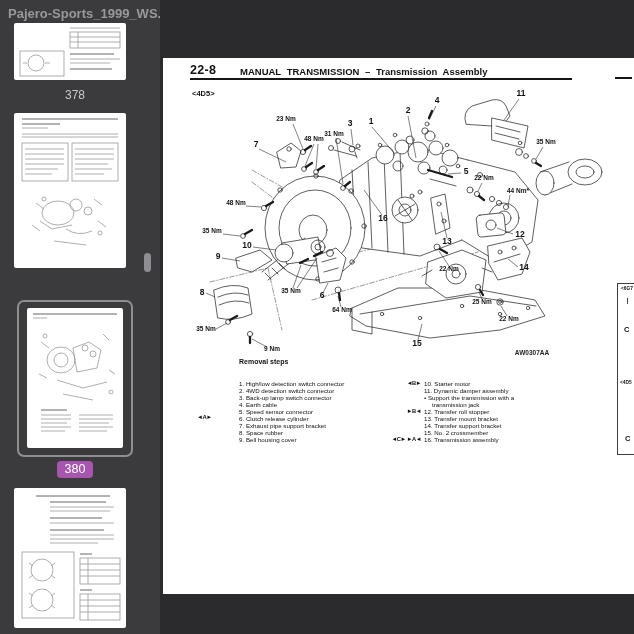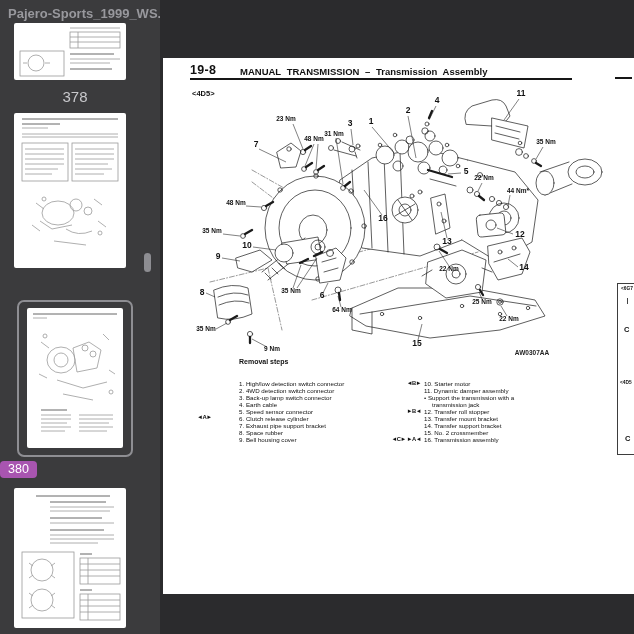--- a/index.html
+++ b/index.html
@@ -5,24 +5,24 @@
   html,body{margin:0;padding:0;}
   body{width:634px;height:634px;background:#2b2b2d;position:relative;overflow:hidden;
        font-family:"Liberation Sans",sans-serif;-webkit-font-smoothing:antialiased;}
   
   #sidebar{position:absolute;left:0;top:0;width:160px;height:634px;background:#3b3b3d;}
   #doc-title{position:absolute;left:0;top:0;width:160px;height:22px;background:#3b3b3d;
              color:#98989d;font-size:13px;font-weight:600;padding:6px 0 0 8px;box-sizing:border-box;
              white-space:nowrap;overflow:hidden;z-index:5;}
   .thumb{position:absolute;background:#ffffff;border-radius:2px;overflow:hidden;}
   .thumb svg{display:block;}
-  .thumb-label{position:absolute;left:0;width:150px;text-align:center;color:#c8c8cc;font-size:15px;}
+  .thumb-label{position:absolute;left:0;width:150px;text-align:center;color:#c8c8cc;font-size:12px;}
   #thumb-380-frame{position:absolute;left:17px;top:300px;width:112px;height:153px;
                    border:2px solid #8e8e93;border-radius:7px;}
-  #badge-380{position:absolute;left:0;width:150px;text-align:left;top:459px;}
+  #badge-380{position:absolute;left:0;width:150px;text-align:center;top:459px;}
   #badge-380 span{display:inline-block;background:#a855b0;color:#ffffff;font-size:12.5px;
                   padding:1px 8px 2px 8px;border-radius:4px;}
   #scroll-thumb{position:absolute;left:144px;top:253px;width:7px;height:19px;border-radius:3.5px;
                 background:#8d8d92;}
   
   #page{position:absolute;left:163px;top:58px;width:471px;height:536px;background:#ffffff;
         overflow:hidden;color:#111;}
   #page-num{position:absolute;left:27px;top:5px;font-size:12.5px;font-weight:bold;letter-spacing:.3px;}
   #page-head{position:absolute;left:77px;top:8px;width:300px;text-align:left;font-size:9.5px;
              font-weight:bold;word-spacing:3px;}
@@ -204,21 +204,21 @@
       <line class="sk" x1="66" y1="124" x2="106" y2="124"></line>
         <line class="sk" x1="74" y1="106" x2="74" y2="132"></line>
     </svg>
   </div>
 
   <div id="scroll-thumb"></div>
 </div>
 
 <div id="page">
 
-  <div id="page-num">19-8</div>
+  <div id="page-num">22-8</div>
   <div id="page-head">MANUAL TRANSMISSION – Transmission Assembly</div>
   <div id="head-rule"></div>
   <div id="variant">&lt;4D5&gt;</div>
 
   <svg id="diagram" viewBox="163 58 471 536">
     <g class="mech">
 
       <path class="dash" d="M252,170 L330,214"></path>
       <path class="dash" d="M252,182 L318,232"></path>
       <path class="dash" d="M210,282 L268,268 L282,330"></path>

